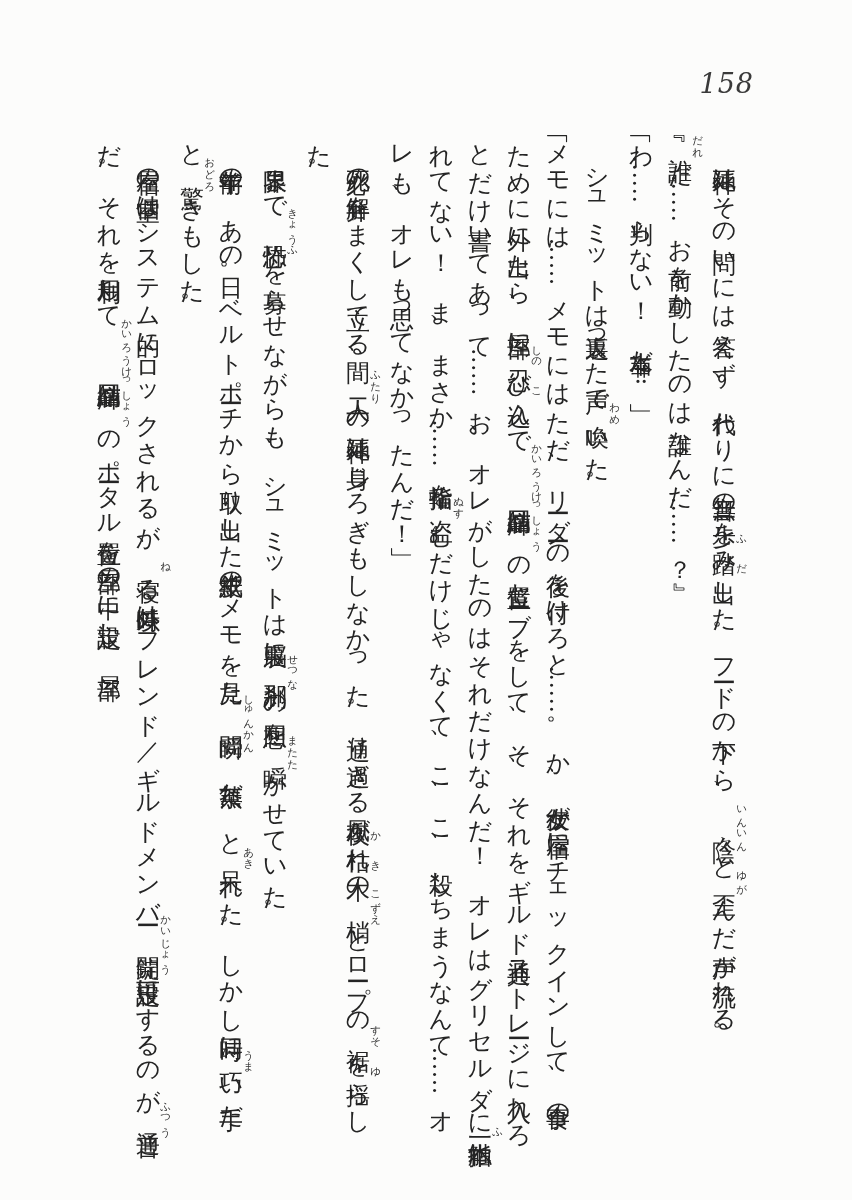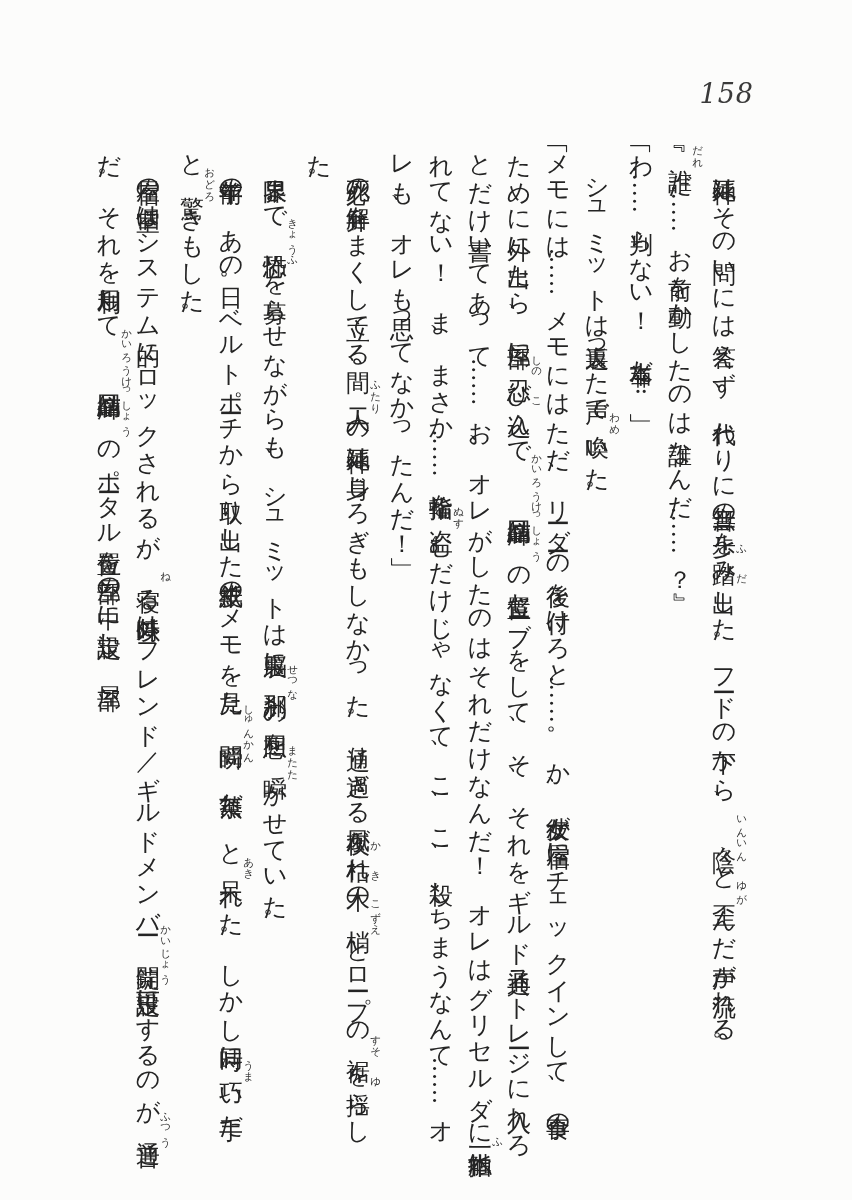--- a/index.html
+++ b/index.html
@@ -7,21 +7,21 @@
   }
   body {
     width: 852px; height: 1200px;
     background: #fcfcfb;
     position: relative;
     overflow: hidden;
     color: #242424;
     font-family: "DejaVu Serif", "Liberation Serif", serif;
   }
   .page {
-    position: absolute; inset: 0; margin-top: 10px;
+    position: absolute; inset: 0;
   }
   .page-number {
     position: absolute;
     top: 68px; right: 98px;
     font-size: 27px;
     font-style: italic;
     letter-spacing: 1px;
     color: #3a3a3a;
   }
   .text-block {

